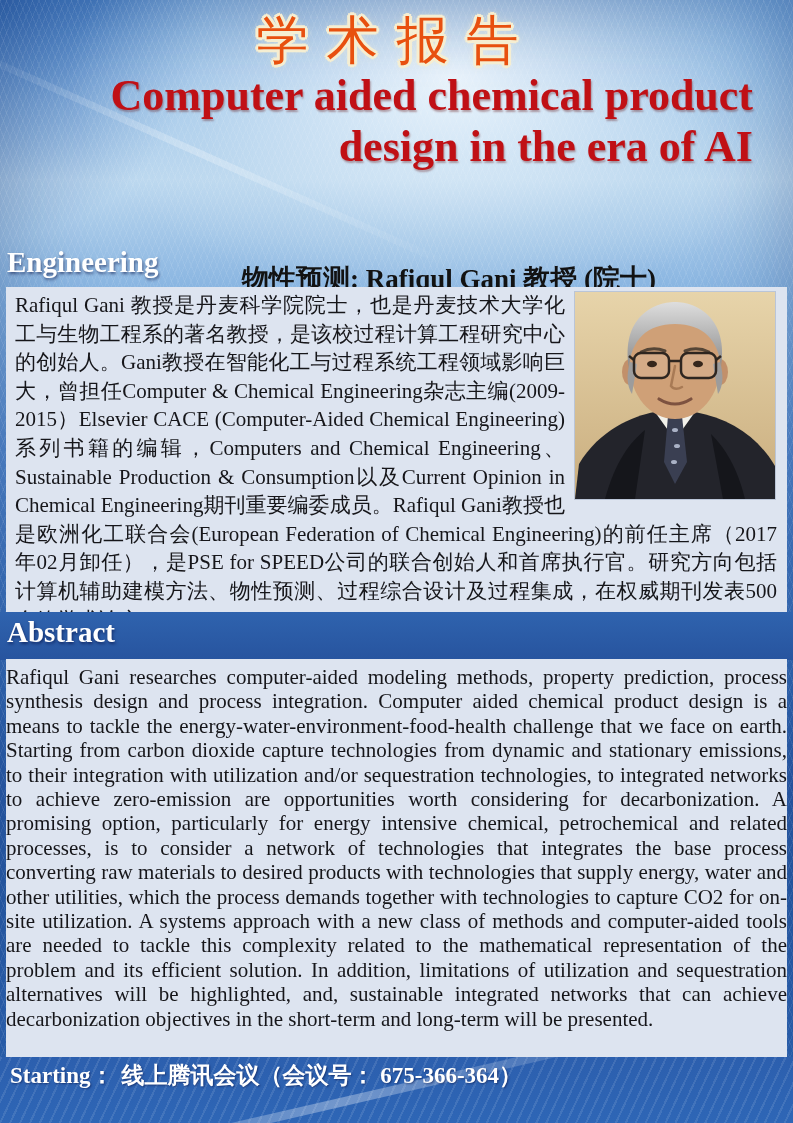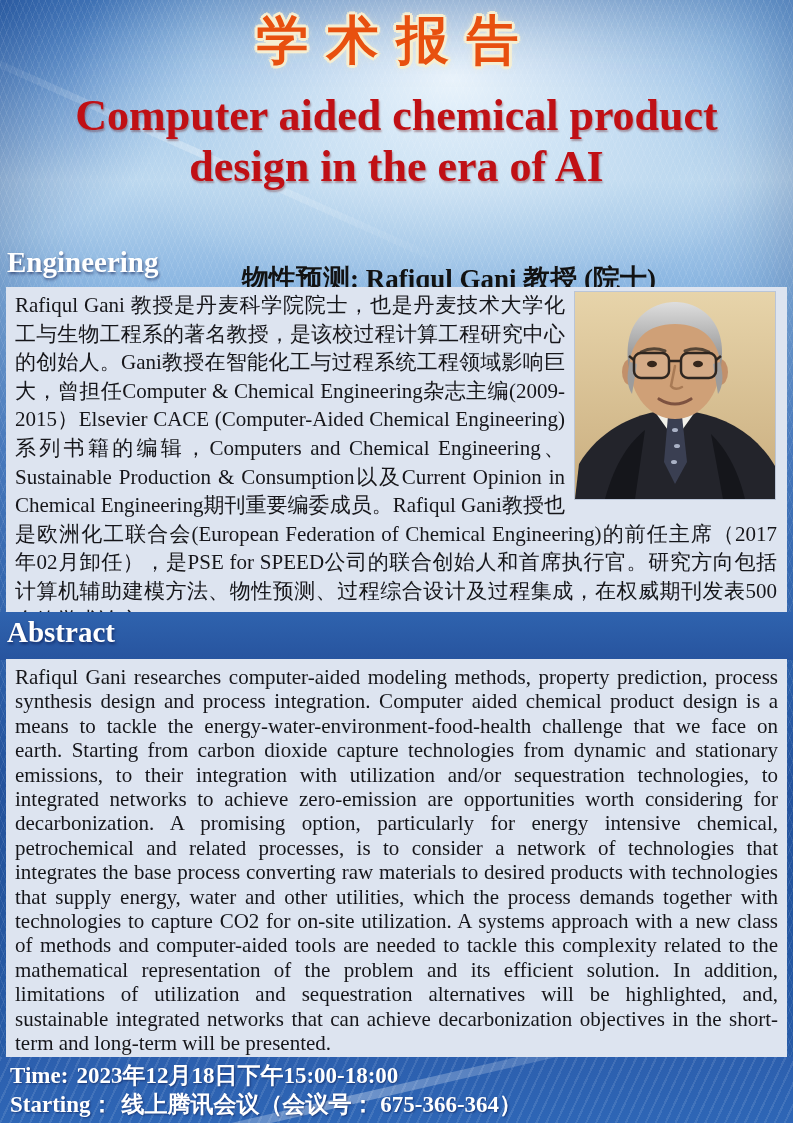--- a/index.html
+++ b/index.html
@@ -25,28 +25,28 @@
   .beam-bottom{left:-40px;top:1098px;width:760px;height:9px;transform:rotate(-13deg);opacity:.6;}
   .band-dark{position:absolute;left:0;right:0;top:612px;height:48px;background:linear-gradient(180deg,#2f63ae,#27549f);}
   .band-footer{position:absolute;left:0;right:0;top:1057px;bottom:0;
       background:linear-gradient(180deg,#2c5fae,#2e66b6);
   }
   .band-footer::after{content:"";position:absolute;inset:0;
       background:repeating-linear-gradient(115deg, rgba(255,255,255,.10) 0 2px, transparent 2px 9px);}
 
   .banner-title{
     position:absolute;top:6px;left:0;right:0;text-align:center;
-    font-family:"DejaVu Sans",sans-serif;font-weight:bold;
+    font-family:"DejaVu Sans",sans-serif;font-weight:normal;
     font-size:52px;letter-spacing:18px;color:#e8500f;
     text-shadow:-2px -2px 0 #f5eed2,2px -2px 0 #f5eed2,-2px 2px 0 #f5eed2,2px 2px 0 #f5eed2,
                 -3px 0 0 #f5eed2,3px 0 0 #f5eed2,0 -3px 0 #f5eed2,0 3px 0 #f5eed2,
                 0 0 8px rgba(245,238,210,.9);
   }
   .main-title{
-    position:absolute;top:90px;left:40px;right:40px;margin:0;text-align:center;
+    position:absolute;top:70px;left:40px;right:40px;margin:0;text-align:right;
     font-size:44px;line-height:1.17;font-weight:bold;color:#c01015;
     text-shadow:1px 2px 2px rgba(90,0,0,.35);
   }
   .speakers{
     position:absolute;top:192px;left:242px;
     font-size:27px;font-weight:bold;color:#121212;line-height:1.3;
     white-space:pre;
   }
   .section-heading{
     position:absolute;left:7px;margin:0;
@@ -54,21 +54,21 @@
     text-shadow:1px 2px 3px rgba(0,10,60,.55);
   }
   .heading-intro{top:246px;}
   .heading-abstract{top:616px;}
   .panel{
     position:absolute;left:6px;width:781px;box-sizing:border-box;
     background:#dde4f0;color:#16161a;overflow:hidden;
   }
   .panel-intro{top:287px;height:325px;padding:4px 10px 4px 9px;
     font-size:21px;line-height:28.6px;text-align:justify;}
-  .panel-abstract{top:659px;height:398px;padding:6px 9px;
+  .panel-abstract{top:659px;height:398px;padding:6px 0;
     font-size:21px;line-height:24.4px;text-align:justify;}
   .panel p{margin:0;}
   .photo{
     float:right;width:200px;height:207px;margin:1px 2px 6px 10px;
     display:block;box-shadow:0 0 0 1px rgba(120,140,170,.35);
   }
   .footer{
     position:absolute;left:10px;top:1061px;z-index:2;
     color:#ffffff;font-weight:bold;font-size:23px;line-height:29px;
     text-shadow:1px 1px 2px rgba(0,10,60,.5);
@@ -142,17 +142,16 @@
     <p>Rafiqul Gani 教授是丹麦科学院院士，也是丹麦技术大学化工与生物工程系的著名教授，是该校过程计算工程研究中心的创始人。Gani教授在智能化工与过程系统工程领域影响巨大，曾担任Computer &amp; Chemical Engineering杂志主编(2009-2015）Elsevier CACE (Computer-Aided Chemical Engineering)系列书籍的编辑，Computers and Chemical Engineering、Sustainable Production &amp; Consumption以及Current Opinion in Chemical Engineering期刊重要编委成员。Rafiqul Gani教授也是欧洲化工联合会(European Federation of Chemical Engineering)的前任主席（2017年02月卸任），是PSE for SPEED公司的联合创始人和首席执行官。研究方向包括计算机辅助建模方法、物性预测、过程综合设计及过程集成，在权威期刊发表500余篇学术论文</p>
   </div>
 
   <h2 class="section-heading heading-abstract">Abstract</h2>
 
   <div class="panel panel-abstract">
     <p>Rafiqul Gani researches computer-aided modeling methods, property prediction, process synthesis design and process integration. Computer aided chemical product design is a means to tackle the energy-water-environment-food-health challenge that we face on earth. Starting from carbon dioxide capture technologies from dynamic and stationary emissions, to their integration with utilization and/or sequestration technologies, to integrated networks to achieve zero-emission are opportunities worth considering for decarbonization. A promising option, particularly for energy intensive chemical, petrochemical and related processes, is to consider a network of technologies that integrates the base process converting raw materials to desired products with technologies that supply energy, water and other utilities, which the process demands together with technologies to capture CO2 for on-site utilization. A systems approach with a new class of methods and computer-aided tools are needed to tackle this complexity related to the mathematical representation of the problem and its efficient solution. In addition, limitations of utilization and sequestration alternatives will be highlighted, and, sustainable integrated networks that can achieve decarbonization objectives in the short-term and long-term will be presented.</p>
   </div>
 
   <div class="footer">
-    <div class="footer-row"><span>Time:</span><span class="value">2023年12月18日下午15:00-18:00</span></div>
     <div class="footer-row"><span>Starting：</span><span class="value">线上腾讯会议（会议号： 675-366-364）</span></div>
   </div>
 
 </div>
 
 </body></html>

